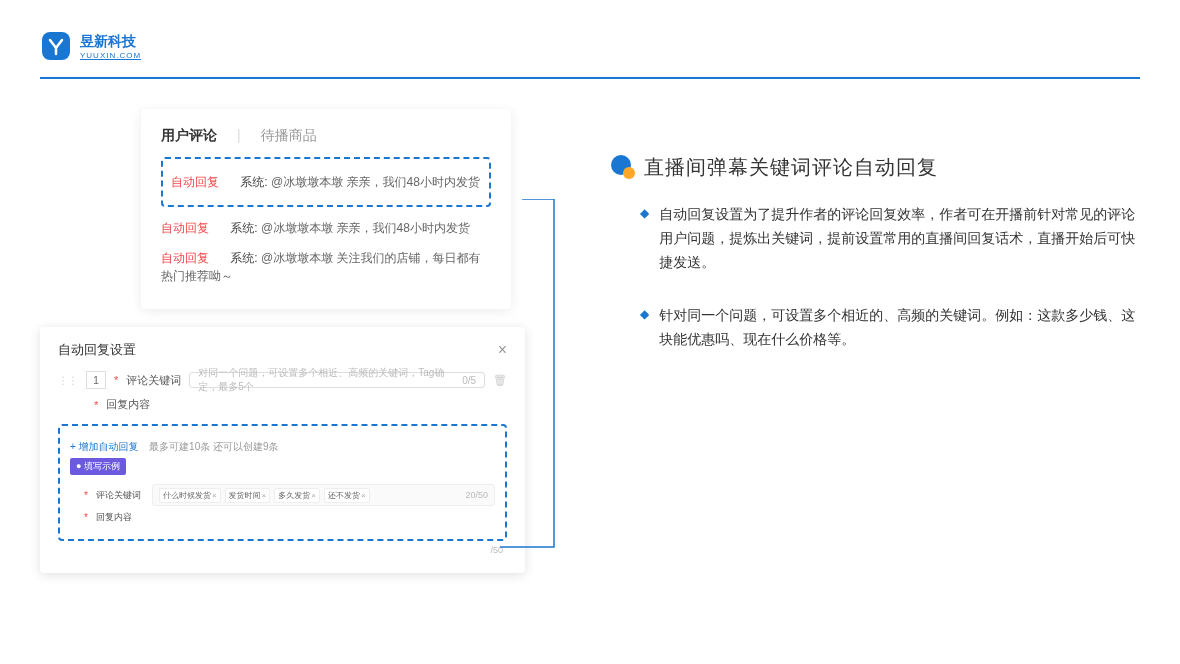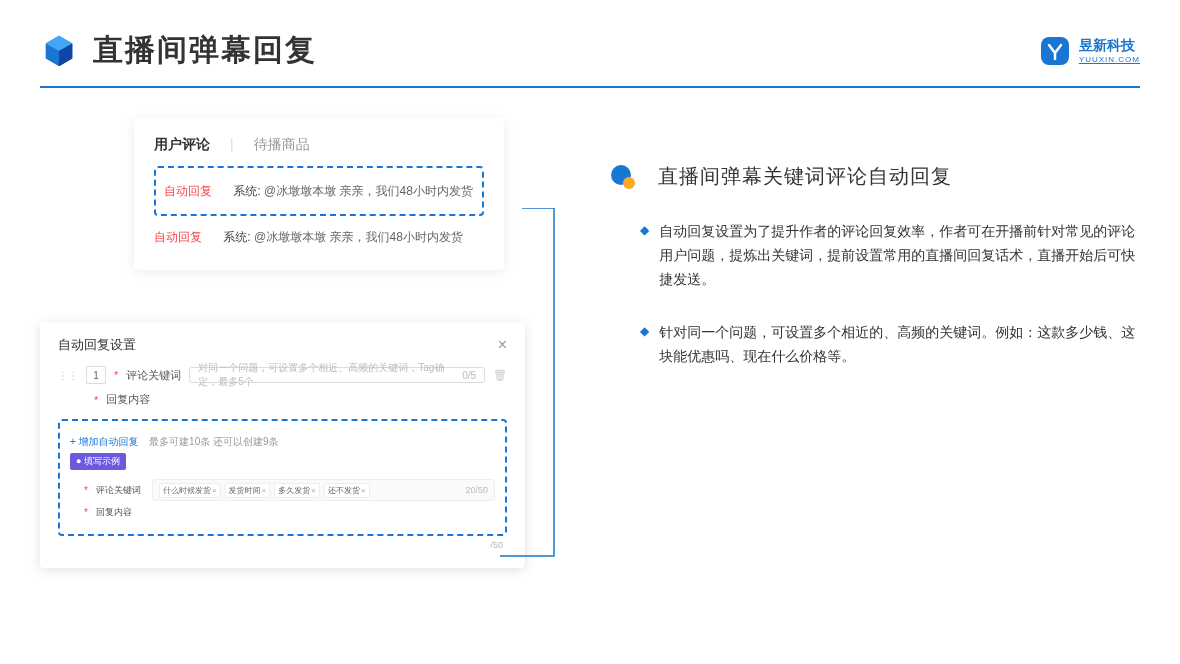--- a/index.html
+++ b/index.html
@@ -13,31 +13,31 @@
 .brand-icon { width: 32px; height: 32px; }
 .brand-text { display: flex; flex-direction: column; }
 .brand-name { font-size: 14px; font-weight: bold; color: #1976d2; }
 .brand-url { font-size: 8px; color: #1976d2; letter-spacing: 1px; text-decoration: underline; }
 .divider { height: 2px; background: #1976d2; margin: 0 40px 30px 40px; }
 
 .content { display: flex; gap: 60px; padding: 0 40px; position: relative; }
 .left-col { width: 510px; position: relative; }
 .right-col { flex: 1; padding-top: 45px; }
 
-.card1 { position: absolute; left: 94px; top: 0; width: 370px; background: #fff; box-shadow: 0 2px 12px rgba(0,0,0,0.08); border-radius: 4px; padding: 18px 20px; z-index: 1; }
+.card1 { position: absolute; left: 101px; top: 0; width: 370px; background: #fff; box-shadow: 0 2px 12px rgba(0,0,0,0.08); border-radius: 4px; padding: 18px 20px; z-index: 1; }
 .tabs { display: flex; gap: 20px; margin-bottom: 12px; font-size: 14px; }
 .tab-active { font-weight: bold; color: #333; }
 .tab-inactive { color: #999; }
 .tab-sep { color: #ddd; }
 .dashed-box { border: 2px dashed #1976d2; border-radius: 4px; padding: 8px; margin-bottom: 6px; }
 .comment-row { font-size: 12px; color: #666; line-height: 1.5; padding: 6px 0; }
 .tag-red { color: #f5494c; font-weight: 500; margin-right: 18px; }
 .tag-sys { color: #444; }
 
-.card2 { position: absolute; left: 0; top: 204px; width: 485px; background: #fff; box-shadow: 0 2px 12px rgba(0,0,0,0.12); border-radius: 4px; padding: 14px 18px 18px 18px; z-index: 2; }
+.card2 { position: absolute; left: 0; top: 218px; width: 485px; background: #fff; box-shadow: 0 2px 12px rgba(0,0,0,0.12); border-radius: 4px; padding: 14px 18px 18px 18px; z-index: 2; }
 .card2-head { display: flex; justify-content: space-between; align-items: center; font-size: 13px; color: #333; margin-bottom: 12px; }
 .close-x { color: #999; font-size: 16px; cursor: pointer; }
 .form-row { display: flex; align-items: center; gap: 8px; margin: 8px 0; font-size: 11px; }
 .drag-handle { color: #ccc; font-size: 10px; }
 .num-box { width: 20px; height: 18px; border: 1px solid #ddd; display: flex; align-items: center; justify-content: center; font-size: 10px; color: #666; }
 .req-star { color: #f5494c; }
 .form-label { color: #555; width: 55px; font-size: 11px; }
 .input-box { flex: 1; border: 1px solid #ddd; border-radius: 3px; padding: 4px 8px; font-size: 10px; color: #bbb; display: flex; justify-content: space-between; align-items: center; height: 16px; }
 .input-count { color: #bbb; font-size: 10px; }
 .trash-icon { color: #ccc; font-size: 11px; }
@@ -50,39 +50,31 @@
 .sample-label { color: #555; width: 48px; font-size: 9px; }
 .sample-box { flex: 1; border: 1px solid #eee; background: #fafafa; border-radius: 3px; padding: 3px 6px; display: flex; align-items: center; gap: 4px; height: 22px; }
 .chip { background: #fff; border: 1px solid #eee; padding: 1px 3px; font-size: 8px; color: #666; border-radius: 2px; }
 .chip-x { color: #aaa; margin-left: 1px; }
 .sample-count { margin-left: auto; color: #bbb; font-size: 9px; }
 .sample-text { font-size: 9px; color: #666; }
 .small-count { color: #bbb; font-size: 9px; margin-left: auto; padding-right: 4px;}
 
 .connector { position: absolute; z-index: 3; pointer-events: none; }
 
-.section-head { display: flex; align-items: center; gap: 22px; margin-bottom: 30px; }
+.section-head { display: flex; gap: 8px; margin-bottom: 22px; }
 .bubble-icon { width: 26px; height: 26px; }
 .section-title { font-size: 20px; color: #333; letter-spacing: 1px; }
 .bullet-item { display: flex; gap: 10px; margin-bottom: 30px; padding-left: 30px; }
 .bullet-marker { color: #1976d2; font-size: 12px; line-height: 1.7; flex-shrink: 0; }
 .bullet-text { font-size: 14px; color: #333; line-height: 1.7; }
 </style>
 </head>
 <body>
 
 <div class="header">
-  <div class="header-left">
-    <svg class="header-icon" viewBox="0 0 40 40">
-      <path d="M20 4 L34 12 L34 28 L20 36 L6 28 L6 12 Z" fill="#1976d2"></path>
-      <path d="M20 4 L34 12 L20 20 L6 12 Z" fill="#42a5f5"></path>
-      <path d="M20 20 L34 12 L34 28 L20 36 Z" fill="#0d47a1"></path>
-    </svg>
-    <div class="header-title">直播间弹幕回复</div>
-  </div>
   <div class="header-right">
     <svg class="brand-icon" viewBox="0 0 32 32">
       <rect x="2" y="2" width="28" height="28" rx="8" fill="#1976d2"></rect>
       <path d="M10 10 L16 18 L22 10 M16 18 L16 24" stroke="#fff" stroke-width="2.5" fill="none" stroke-linecap="round"></path>
     </svg>
     <div class="brand-text">
       <span class="brand-name">昱新科技</span>
       <span class="brand-url">YUUXIN.COM</span>
     </div>
   </div>
@@ -102,20 +94,25 @@
         <div class="comment-row">
           <span class="tag-red">自动回复</span>
           <span class="tag-sys">系统:</span>
           <span>@冰墩墩本墩 亲亲，我们48小时内发货</span>
         </div>
       </div>
       <div class="comment-row">
         <span class="tag-red">自动回复</span>
         <span class="tag-sys">系统:</span>
         <span>@冰墩墩本墩 亲亲，我们48小时内发货</span>
+      </div>
+      <div class="comment-row">
+        <span class="tag-red">自动回复</span>
+        <span class="tag-sys">系统:</span>
+        <span>@冰墩墩本墩 关注我们的店铺，每日都有热门推荐呦～</span>
       </div>
     </div>
 
     <div class="card2">
       <div class="card2-head">
         <span>自动回复设置</span>
         <span class="close-x">×</span>
       </div>
       <div class="form-row">
         <span class="drag-handle">⋮⋮</span>

